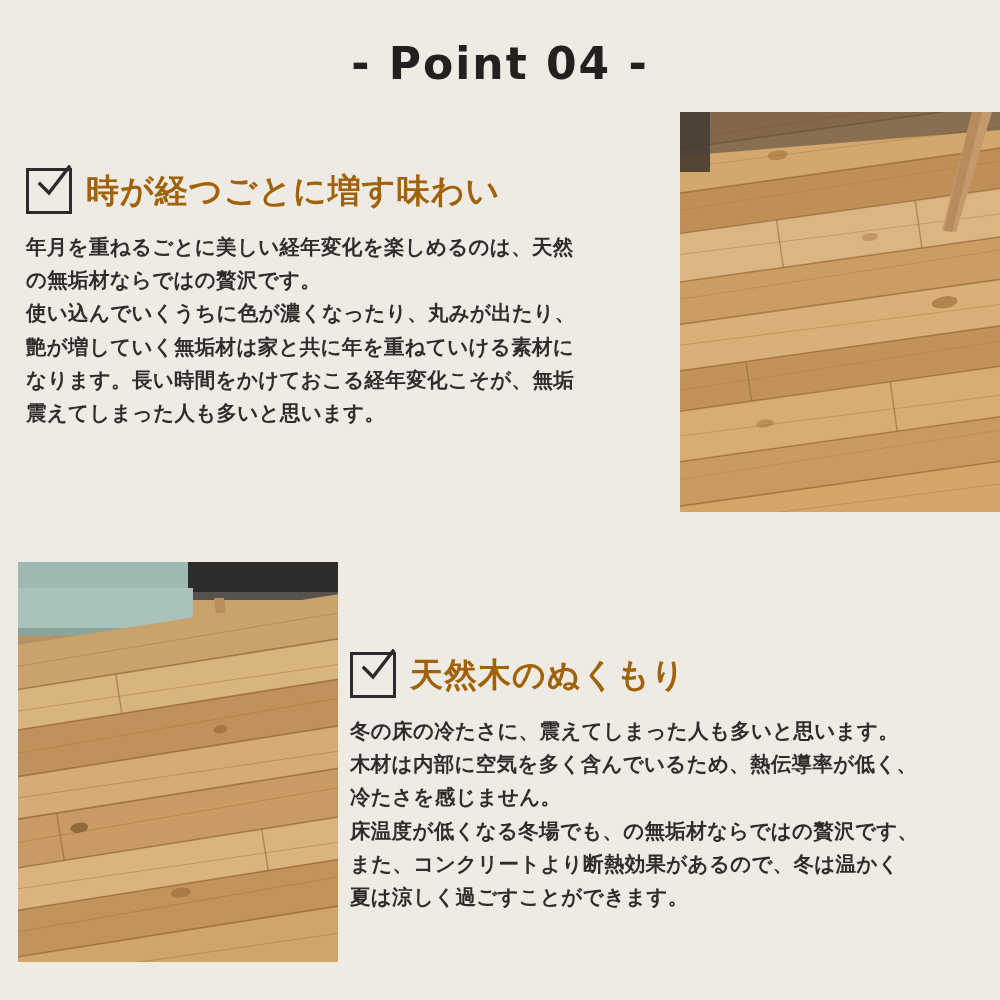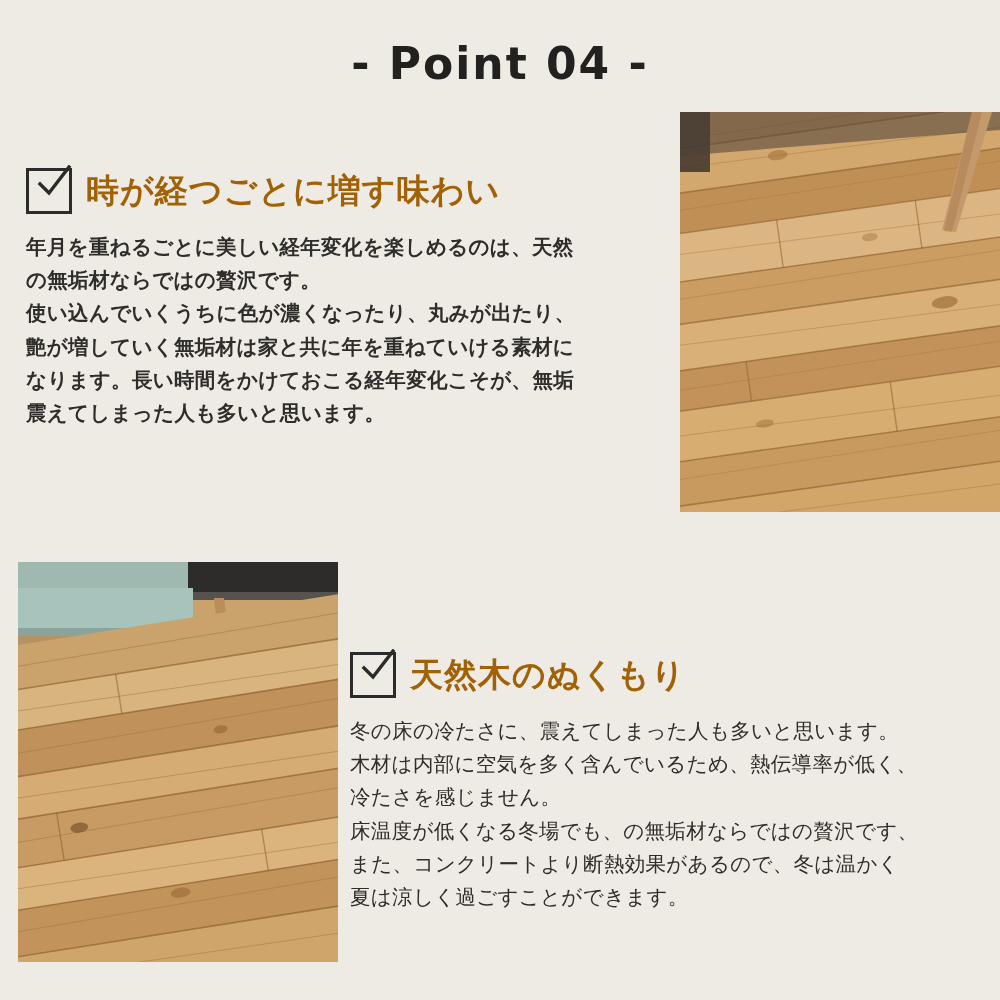--- a/index.html
+++ b/index.html
@@ -88,20 +88,21 @@
 
   
   #section-two {
     position: absolute;
     left: 350px;
     top: 652px;
     width: 630px;
   }
   #section-two .body-text {
     margin-top: 16px;
+    font-weight: bold;
   }
 
   
   .photo {
     position: absolute;
     overflow: hidden;
   }
   #photo-top {
     left: 680px;
     top: 112px;

